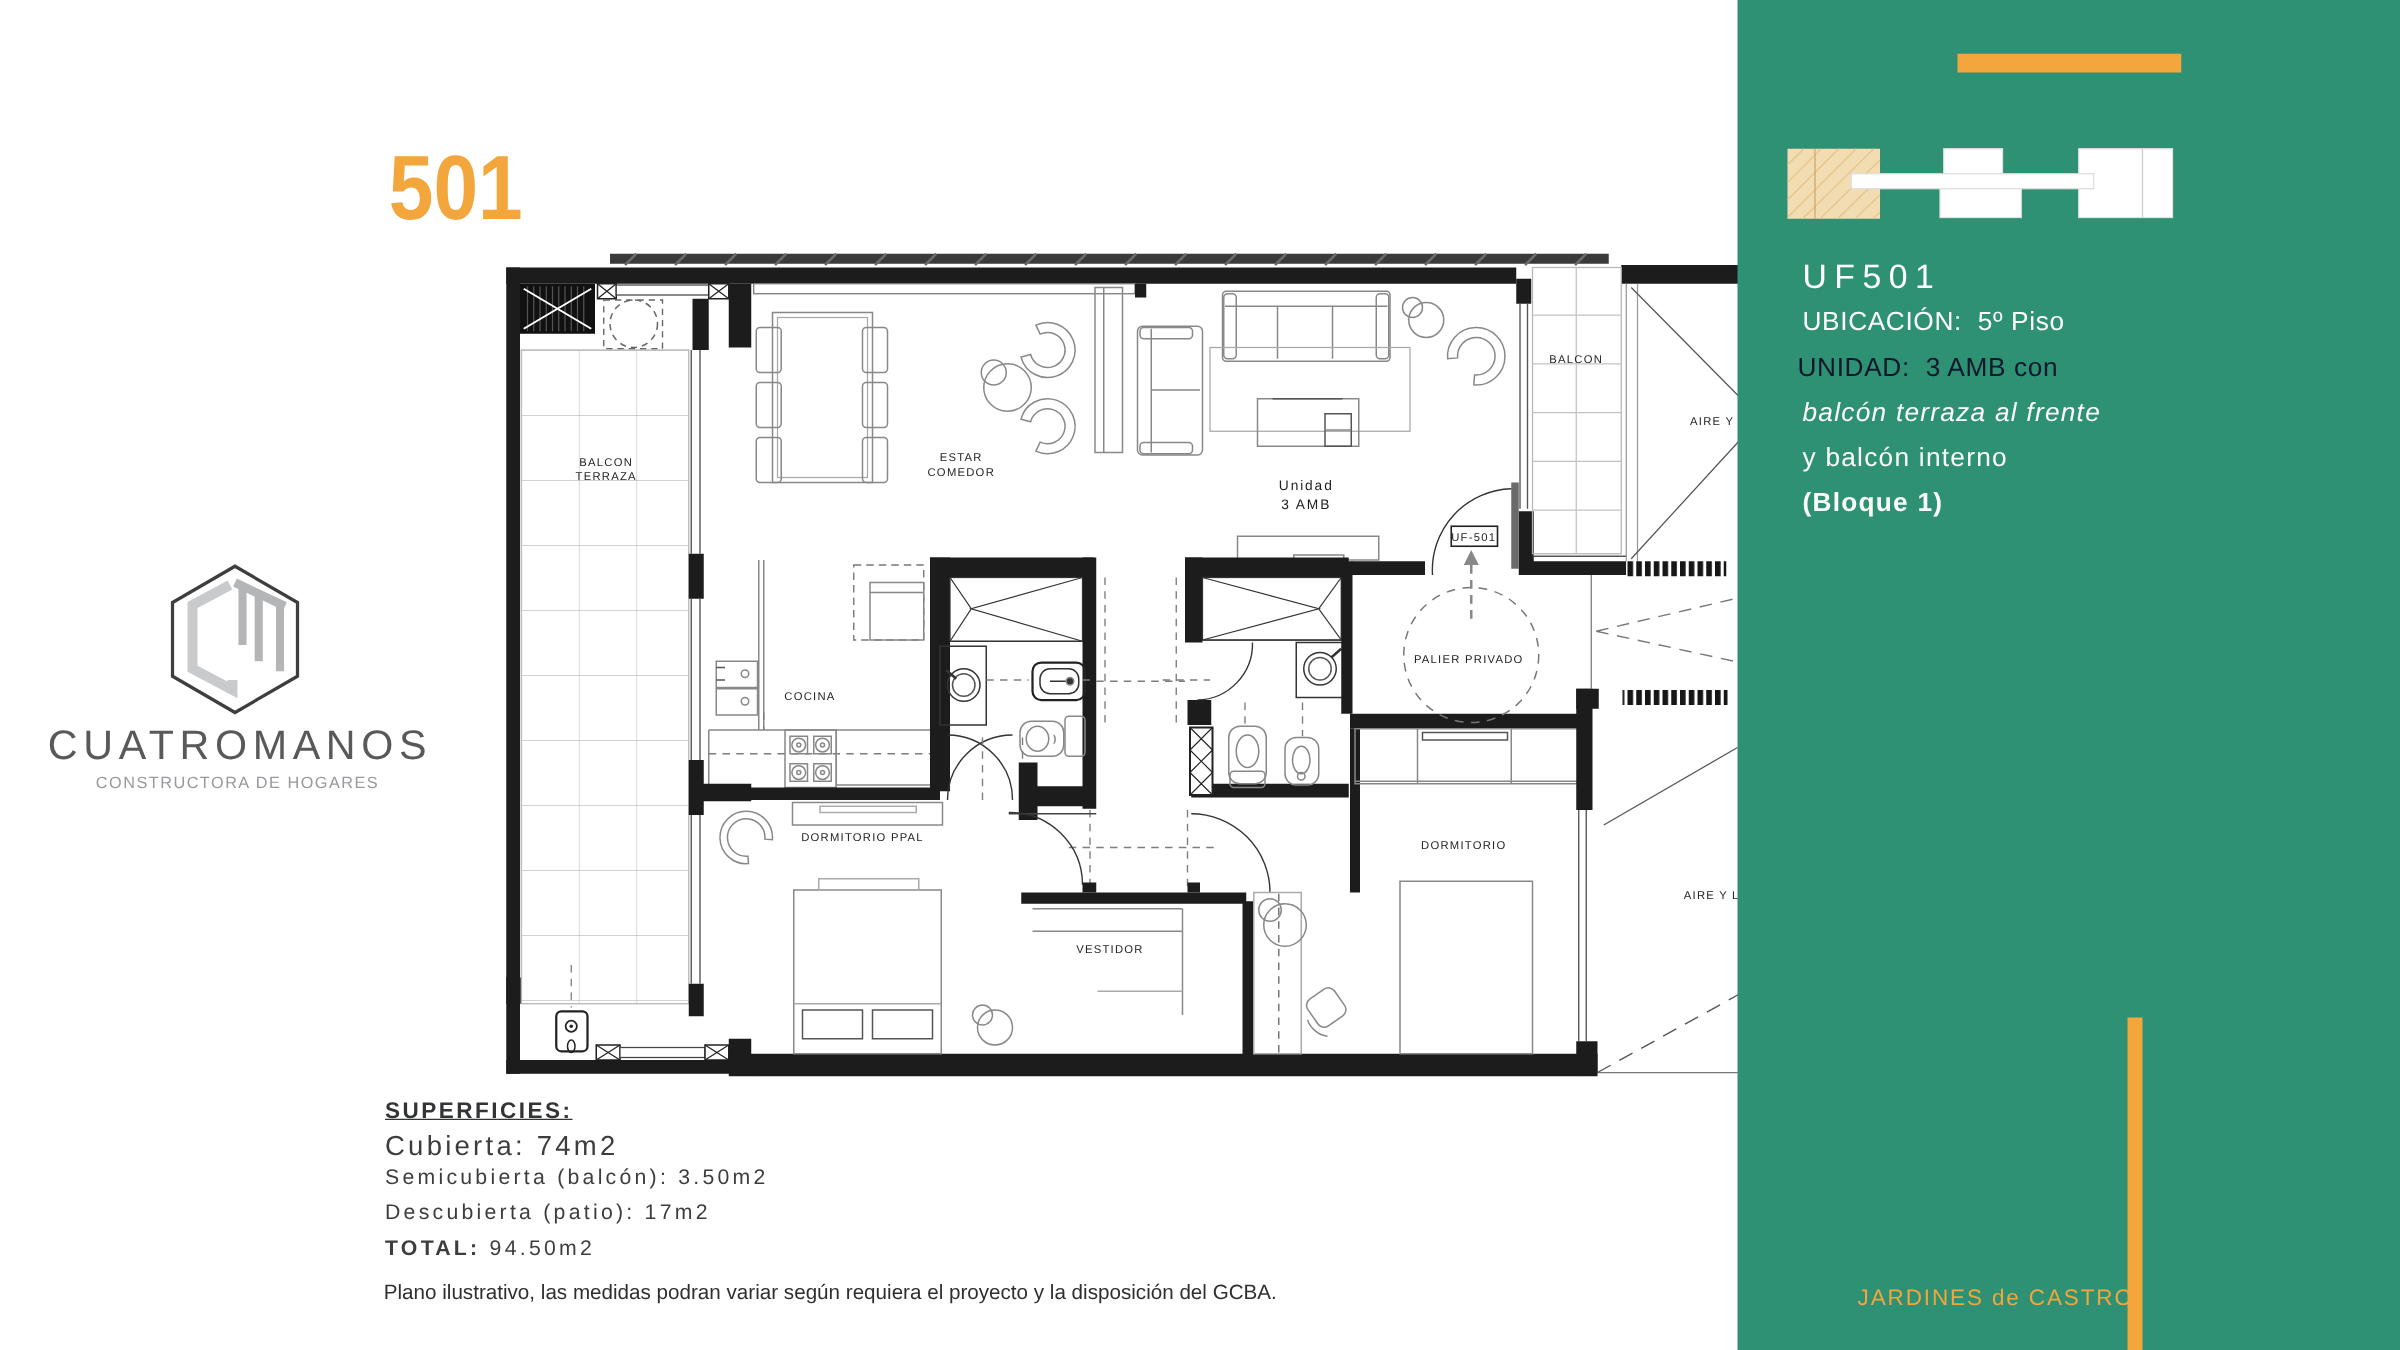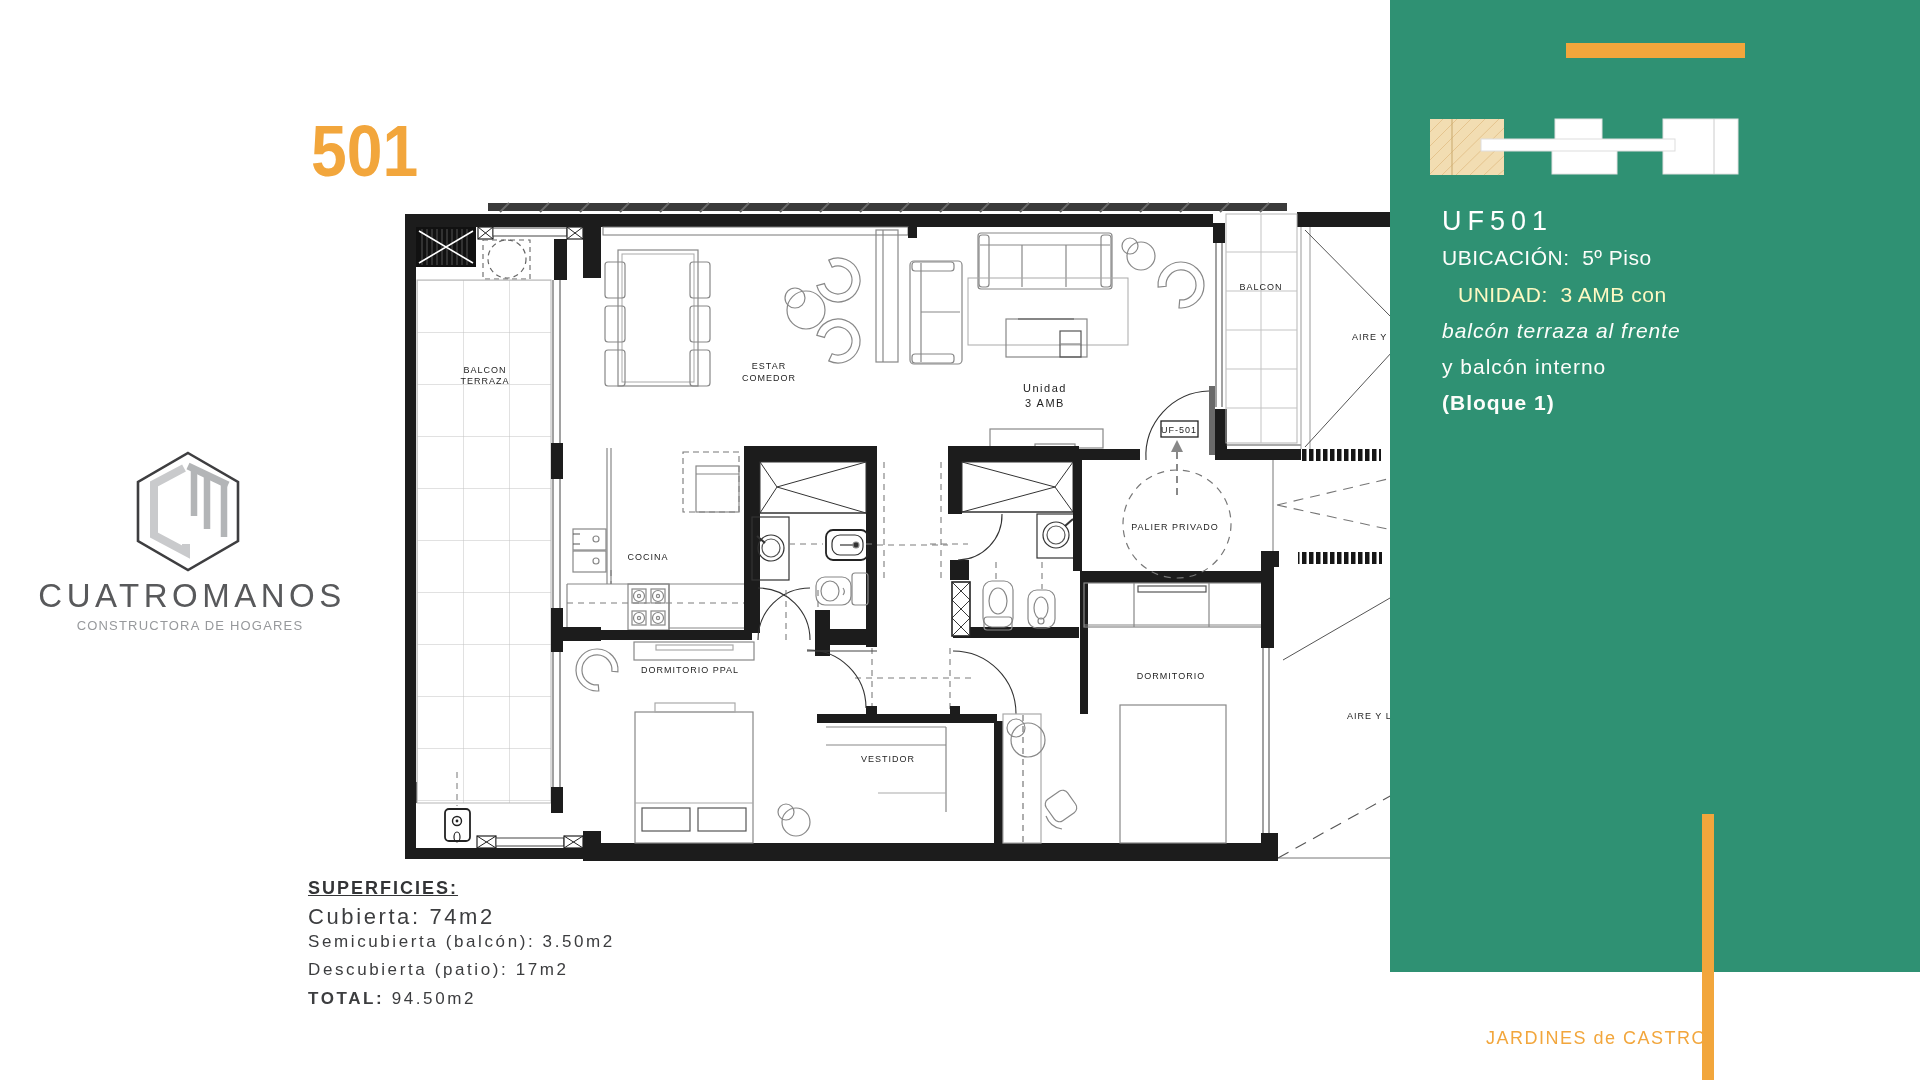--- a/index.html
+++ b/index.html
@@ -30,20 +30,21 @@
   <div class="abs" style="left:308px;top:878px;font-size:18px;font-weight:bold;letter-spacing:2px;color:#333436;text-decoration:underline;">SUPERFICIES:</div>
 
   <div class="abs" style="left:308px;top:904px;font-size:22px;letter-spacing:2.6px;color:#3c3d3f;">Cubierta: 74m2</div>
 
   <div class="abs" style="left:308px;top:932px;font-size:17px;letter-spacing:2.6px;color:#3c3d3f;">Semicubierta (balcón): 3.50m2</div>
 
   <div class="abs" style="left:308px;top:960px;font-size:17px;letter-spacing:2.6px;color:#3c3d3f;">Descubierta (patio): 17m2</div>
 
   <div class="abs" style="left:308px;top:989px;font-size:17px;letter-spacing:2.6px;color:#3c3d3f;"><b>TOTAL:</b> 94.50m2</div>
 
+  <div class="abs" style="left:307px;top:1025px;font-size:16.5px;letter-spacing:0px;color:#2e2f31;">Plano ilustrativo, las medidas podran variar según requiera el proyecto y la disposición del GCBA.</div>
 
   <svg class="abs" style="left:395px;top:195px;" width="1000" height="775" viewBox="395 195 1000 775">
     <defs>
       <pattern id="tiles" width="46" height="52" patternUnits="userSpaceOnUse" x="417" y="280">
         <rect width="46" height="52" fill="#ffffff"></rect>
         <path d="M0 0 H46 M0 0 V52" stroke="#c3c3c3" stroke-width="1" fill="none"></path>
       </pattern>
       <pattern id="comb" width="7" height="12" patternUnits="userSpaceOnUse">
         <rect width="7" height="12" fill="#161616"></rect>
         <rect x="4.5" width="2.5" height="12" fill="#ffffff"></rect>
@@ -498,21 +499,21 @@
     <g class="w">
       <rect x="1261" y="551" width="13" height="97"></rect>
       <rect x="1261" y="833" width="17" height="26"></rect>
     </g>
 
     <g class="win">
         <path d="M1263 648 V833 M1269 648 V833"></path>
       </g>
   </svg>
 
-  <div class="abs" style="left:1390px;top:0;width:530px;height:972px;background:#2f9173;">
+  <div class="abs" style="left:1390px;top:0;width:530px;height:1080px;background:#2f9173;">
 
     <div class="abs" style="left:176px;top:43px;width:179px;height:15px;background:#f2a63c;"></div>
 
     <svg class="abs" style="left:2px;top:110px;" width="360" height="80" viewBox="0 0 360 80">
 
       <rect x="163" y="9" width="47" height="21" fill="#ffffff" stroke="#e2e2e2"></rect>
 
       <rect x="160" y="36" width="65" height="28" fill="#ffffff" stroke="#e2e2e2"></rect>
 
       <rect x="271" y="9" width="75" height="55" fill="#ffffff" stroke="#e2e2e2"></rect>
@@ -524,21 +525,21 @@
         <line x1="60" y1="9" x2="60" y2="65" stroke="#c9a96d"></line>
       </g>
 
       <rect x="89" y="29" width="194" height="12" fill="#ffffff" stroke="#dddddd"></rect>
     </svg>
 
     <div class="abs" style="left:52px;top:206px;font-size:27px;letter-spacing:6px;color:#ffffff;">UF501</div>
 
     <div class="abs" style="left:52px;top:246px;font-size:21px;letter-spacing:0.5px;color:#fcfdfa;">UBICACIÓN:&nbsp; 5º Piso</div>
 
-    <div class="abs" style="left:68px;top:283px;font-size:21px;letter-spacing:0.5px;color:#fef9c3;">UNIDAD:&nbsp; 3 AMB con</div>
+    <div class="abs" style="left:48px;top:283px;font-size:21px;letter-spacing:0.5px;color:#0f172a;">UNIDAD:&nbsp; 3 AMB con</div>
 
     <div class="abs" style="left:52px;top:319px;font-size:21px;letter-spacing:1px;color:#fcfdfa;font-style:italic;">balcón terraza al frente</div>
 
     <div class="abs" style="left:52px;top:355px;font-size:21px;letter-spacing:1px;color:#fcfdfa;">y balcón interno</div>
 
     <div class="abs" style="left:52px;top:391px;font-size:21px;letter-spacing:1px;color:#fcfdfa;font-weight:bold;">(Bloque 1)</div>
 
     <div class="abs" style="left:312px;top:814px;width:12px;height:266px;background:#f2a63c;"></div>
 
     <div class="abs" style="left:96px;top:1028px;font-size:18px;letter-spacing:1.5px;color:#f2a63c;">JARDINES de CASTRO</div>

